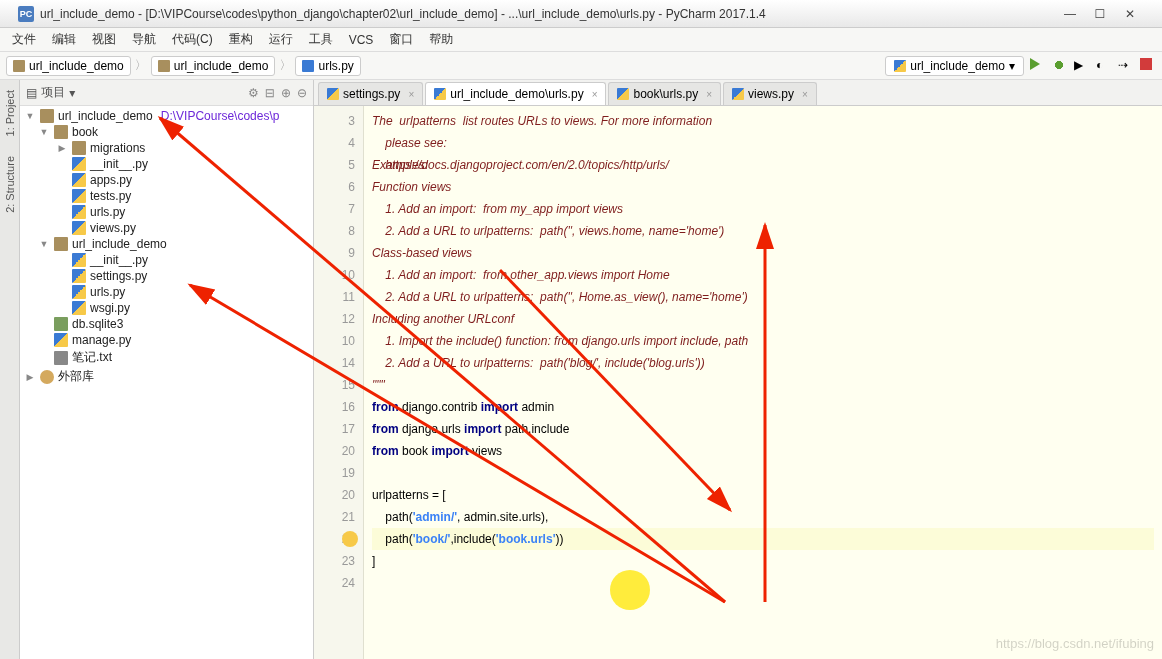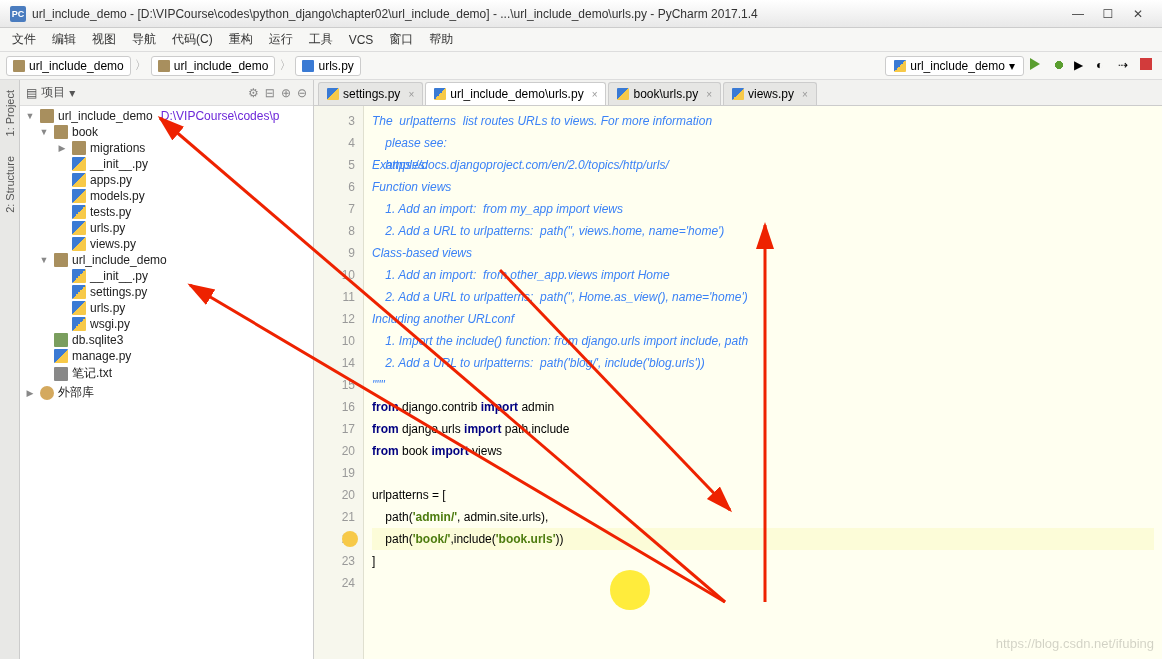--- a/index.html
+++ b/index.html
@@ -1,17 +1,17 @@
 <!DOCTYPE html>
 <html><head>
 <meta charset="utf-8">
 <style>
 *{margin:0;padding:0;box-sizing:border-box;font-family:"Microsoft YaHei",Arial,sans-serif;font-size:12px}
 body{background:#f0f0f0;width:1162px;height:659px;overflow:hidden;position:relative}
-.titlebar{height:28px;background:linear-gradient(#fff,#e8e8e8);display:flex;align-items:center;padding:0 10px;border-bottom:1px solid #ccc}
+.titlebar{height:28px;background:linear-gradient(#fff,#e8e8e8);display:flex;align-items:center;padding:0 18px;border-bottom:1px solid #ccc}
 .titlebar .ico{width:16px;height:16px;background:#4a7cbf;border-radius:2px;margin-right:6px;display:flex;align-items:center;justify-content:center;color:#fff;font-size:9px;font-weight:bold}
 .titlebar .title{flex:1;color:#333}
 .titlebar .winbtns{display:flex;gap:2px}
 .titlebar .winbtn{width:28px;height:20px;display:flex;align-items:center;justify-content:center;color:#444}
 .menubar{height:24px;background:#f7f7f5;display:flex;align-items:center;padding:0 6px;gap:4px;border-bottom:1px solid #ddd}
 .menubar span{padding:14px 6px;color:#333;cursor:default}
 .navbar{height:28px;background:#f7f7f5;display:flex;align-items:center;padding:0 6px;border-bottom:1px solid #ddd}
 .breadcrumb{display:flex;align-items:center;gap:4px;flex:1}
 .crumb{display:flex;align-items:center;gap:4px;padding:2px 6px;border:1px solid #ccc;border-radius:3px;background:#fff}
 .crumb .ficon{width:12px;height:12px;background:#a88f5e;border-radius:1px}
@@ -45,23 +45,23 @@
 .tabs{height:26px;background:#f2f2f0;display:flex;align-items:flex-end;padding:0 4px;border-bottom:1px solid #ccc}
 .etab{display:flex;align-items:center;gap:4px;padding:4px 8px;background:#e6e6e4;border:1px solid #ccc;border-bottom:none;border-radius:3px 3px 0 0;margin-right:2px;position:relative}
 .etab.active{background:#fff}
 .etab .ico{width:12px;height:12px}
 .etab .cls{color:#999;margin-left:4px;font-size:10px}
 .code{flex:1;display:flex;background:#fffff0;overflow:hidden;position:relative}
 .gutter{width:50px;background:#f7f7ed;text-align:right;padding:4px 8px 4px 4px;color:#999;font-family:Consolas,monospace;font-size:14px;line-height:22px;border-right:1px solid #e0e0d0}
 .gutter div{height:22px}
 .codearea{flex:1;padding:4px 8px;font-family:Consolas,monospace;font-size:14px;line-height:22px;white-space:pre;position:relative}
 .cline{height:22px}
-.cmt{color:#3b82f6;font-style:italic}
+.cmt{color:#7f1d1d;font-style:italic}
 .kw{color:#000080;font-weight:bold}
-.str{color:#4d7c0f;font-weight:bold}
+.str{color:#3b82f6;font-weight:bold}
 .hlrow{background:#fcfcd8}
 .bulb{position:absolute;left:-30px;width:16px;height:16px;background:#f7c948;border-radius:50%;top:3px}
 .cursor-hl{position:absolute;width:40px;height:40px;background:rgba(255,230,0,.75);border-radius:50%;pointer-events:none}
 .arrows{position:absolute;top:0;left:0;width:1162px;height:659px;pointer-events:none;z-index:100}
 .watermark{position:absolute;right:8px;bottom:8px;color:rgba(0,0,0,.18);font-size:13px;z-index:50}
 </style>
 </head>
 <body>
 
 <div class="titlebar">
@@ -165,25 +165,20 @@
         </div>
         <div class="node ind2">
           <span class="arrow"></span>
           <span class="ico pyf"></span>
           <span class="name">__init__.py</span>
         </div>
         <div class="node ind2">
           <span class="arrow"></span>
           <span class="ico pyf"></span>
           <span class="name">apps.py</span>
-        </div>
-        <div class="node ind2">
-          <span class="arrow"></span>
-          <span class="ico pyf"></span>
-          <span class="name">models.py</span>
         </div>
         <div class="node ind2">
           <span class="arrow"></span>
           <span class="ico pyf"></span>
           <span class="name">tests.py</span>
         </div>
         <div class="node ind2">
           <span class="arrow"></span>
           <span class="ico pyf"></span>
           <span class="name">urls.py</span>

